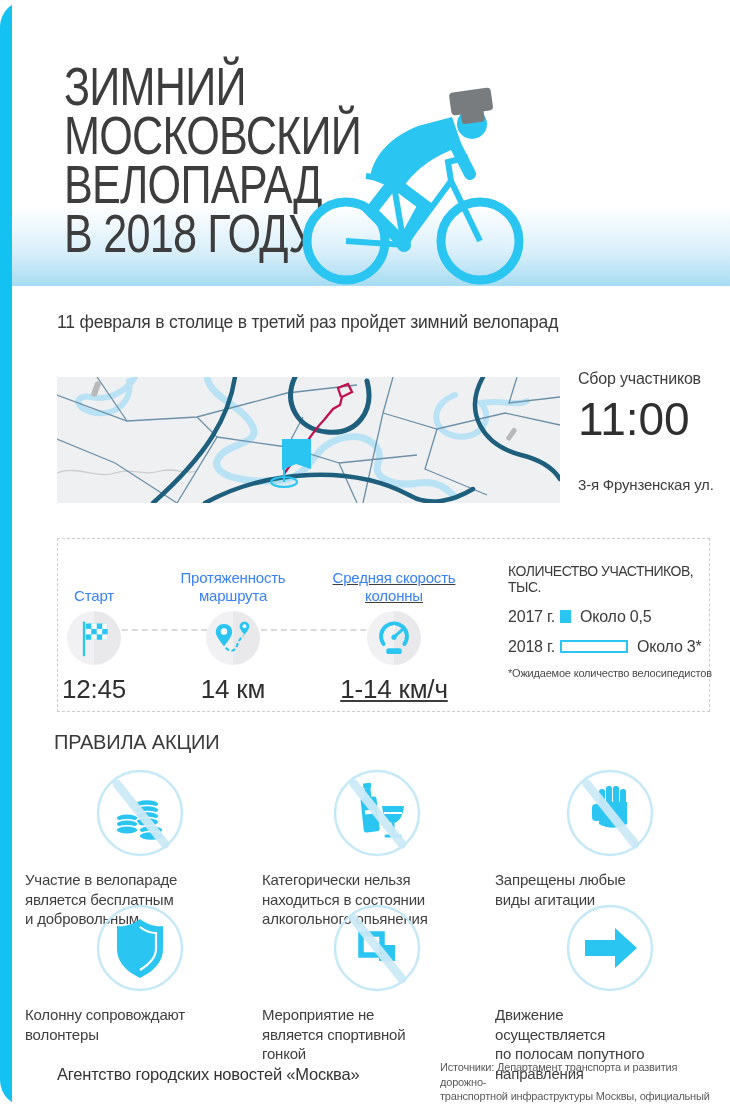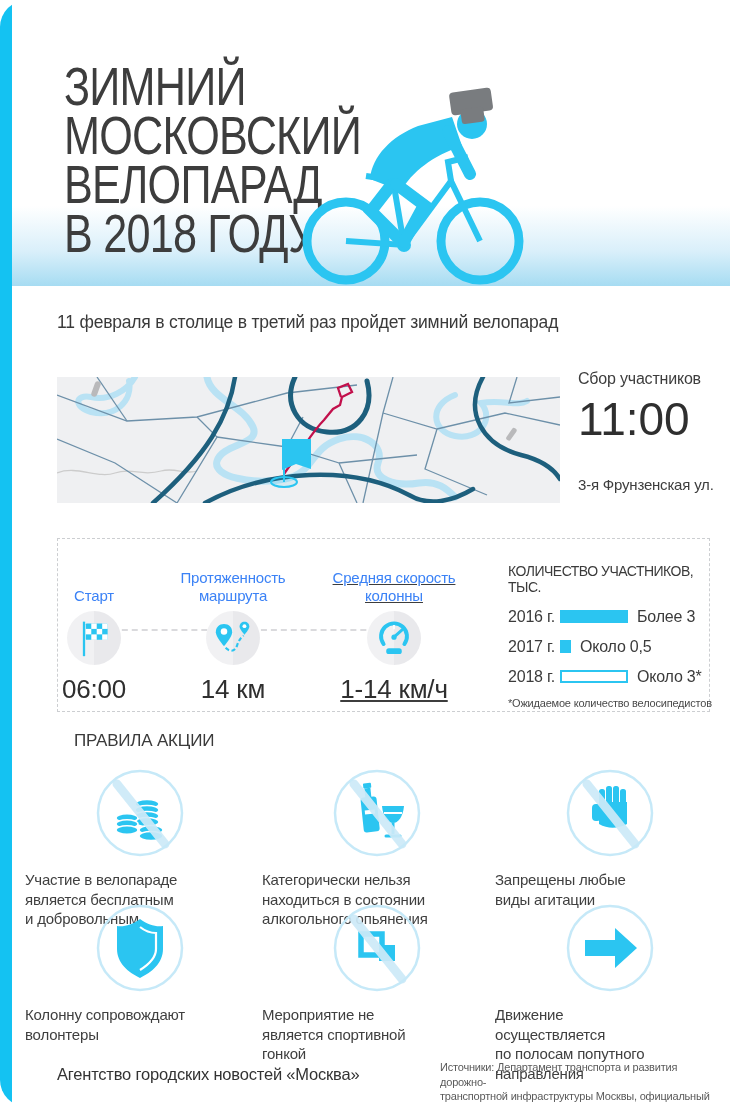--- a/index.html
+++ b/index.html
@@ -44,21 +44,21 @@
   .legend-title{font-size:14px;letter-spacing:-0.5px;color:#3b3b3b;}
   .legend-row{display:flex;align-items:center;margin-top:13px;height:17px;}
   .legend-year{width:52px;font-size:16px;color:#3b3b3b;flex:none;}
   .bar{height:13px;flex:none;margin-right:9px;box-sizing:border-box;}
   .bar-filled{background:#2bc5f1;}
   .bar-outline{background:#fff;border:2px solid #2bc5f1;}
   .legend-value{font-size:16px;color:#3b3b3b;}
   .legend-footnote{margin-top:12px;font-size:11px;color:#4a4a4a;}
 
   
-  .rules-heading{left:74px;top:731px;font-size:17px;color:#3a3a3a;}
+  .rules-heading{left:54px;top:731px;font-size:20px;color:#3a3a3a;}
   .rule{position:absolute;width:230px;text-align:left;}
   .rule svg{display:block;margin:0 auto;}
   .rule-text{margin-top:12px;font-size:15px;line-height:19.5px;color:#3f3f3f;}
   .r1{left:25px;top:768px;} .r2{left:262px;top:768px;} .r3{left:495px;top:768px;}
   .r4{left:25px;top:903px;} .r5{left:262px;top:903px;} .r6{left:495px;top:903px;}
 
   
   .footer-agency{left:57px;top:1065px;font-size:16.5px;color:#333;}
   .footer-sources{left:440px;top:1060px;width:272px;font-size:11px;line-height:14.5px;color:#5a5a5a;}
 </style>
@@ -160,21 +160,21 @@
           <g fill="#ffffff">
             <rect x="15" y="6" width="6" height="6"></rect>
               <rect x="27" y="6" width="6" height="6"></rect>
             <rect x="9" y="12" width="6" height="6"></rect>
               <rect x="21" y="12" width="6" height="6"></rect>
             <rect x="15" y="18" width="6" height="6"></rect>
               <rect x="27" y="18" width="6" height="6"></rect>
           </g>
         </svg>
       </div>
-      <div class="stat-value">06:00</div>
+      <div class="stat-value">12:45</div>
     </div>
 
     <div class="stat stat2">
       <div class="stat-label multiline">Протяженность
 маршрута</div>
       <div class="stat-circle">
         <svg width="40" height="36" viewBox="0 0 48 44">
           <path d="M13 5 C7 5 3 9 3 15 C3 21 13 32 13 32 C13 32 23 21 23 15 C23 9 19 5 13 5 Z" fill="#2bc5f1"></path>
           <circle cx="13" cy="14" r="4" fill="#fff"></circle>
           <path d="M38 2 C34.5 2 32 4.5 32 8 C32 11.5 38 18 38 18 C38 18 44 11.5 44 8 C44 4.5 41.5 2 38 2 Z" fill="#2bc5f1"></path>
@@ -195,25 +195,20 @@
           <line x1="22" y1="21" x2="32" y2="12" stroke="#2bc5f1" stroke-width="3.4" stroke-linecap="round"></line>
           <circle cx="22" cy="21" r="3" fill="#2bc5f1"></circle>
           <rect x="13" y="34" width="18" height="6.5" rx="3" fill="#2bc5f1"></rect>
         </svg>
       </div>
       <div class="stat-value">1-14 км/ч</div>
     </div>
 
     <div class="legend">
       <div class="legend-title">КОЛИЧЕСТВО УЧАСТНИКОВ, ТЫС.</div>
-      <div class="legend-row">
-        <span class="legend-year">2016 г.</span>
-        <span class="bar bar-filled" style="width: 68px;"></span>
-        <span class="legend-value">Более 3</span>
-      </div>
       <div class="legend-row">
         <span class="legend-year">2017 г.</span>
         <span class="bar bar-filled" style="width: 11px;"></span>
         <span class="legend-value">Около 0,5</span>
       </div>
       <div class="legend-row">
         <span class="legend-year">2018 г.</span>
         <span class="bar bar-outline" style="width: 68px;"></span>
         <span class="legend-value">Около 3*</span>
       </div>

